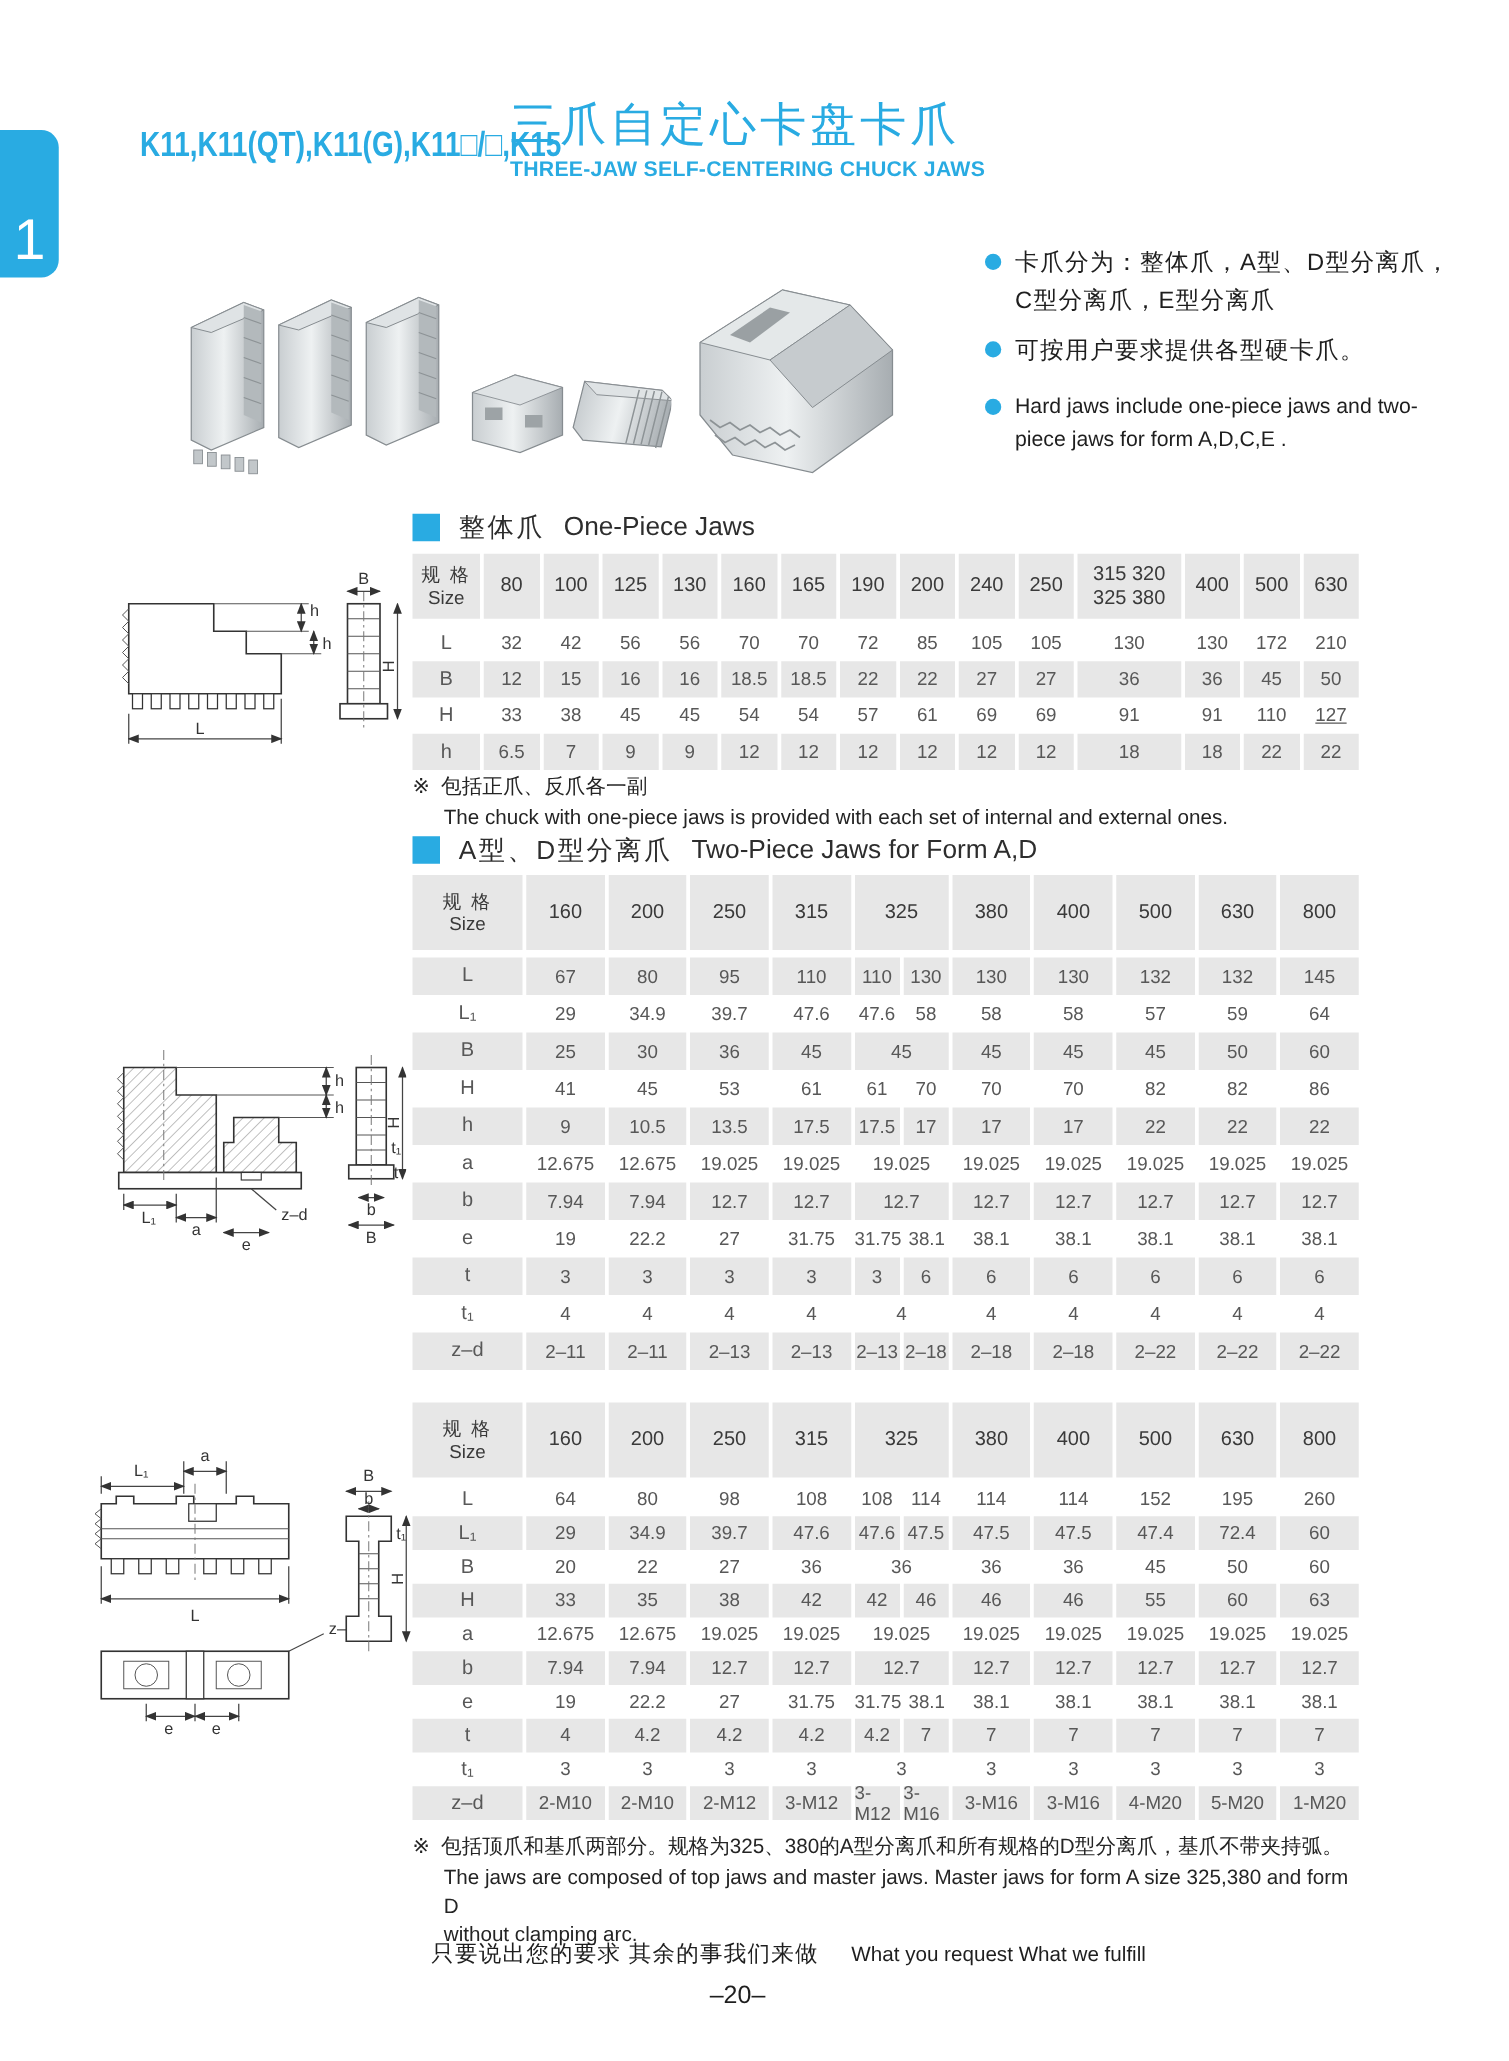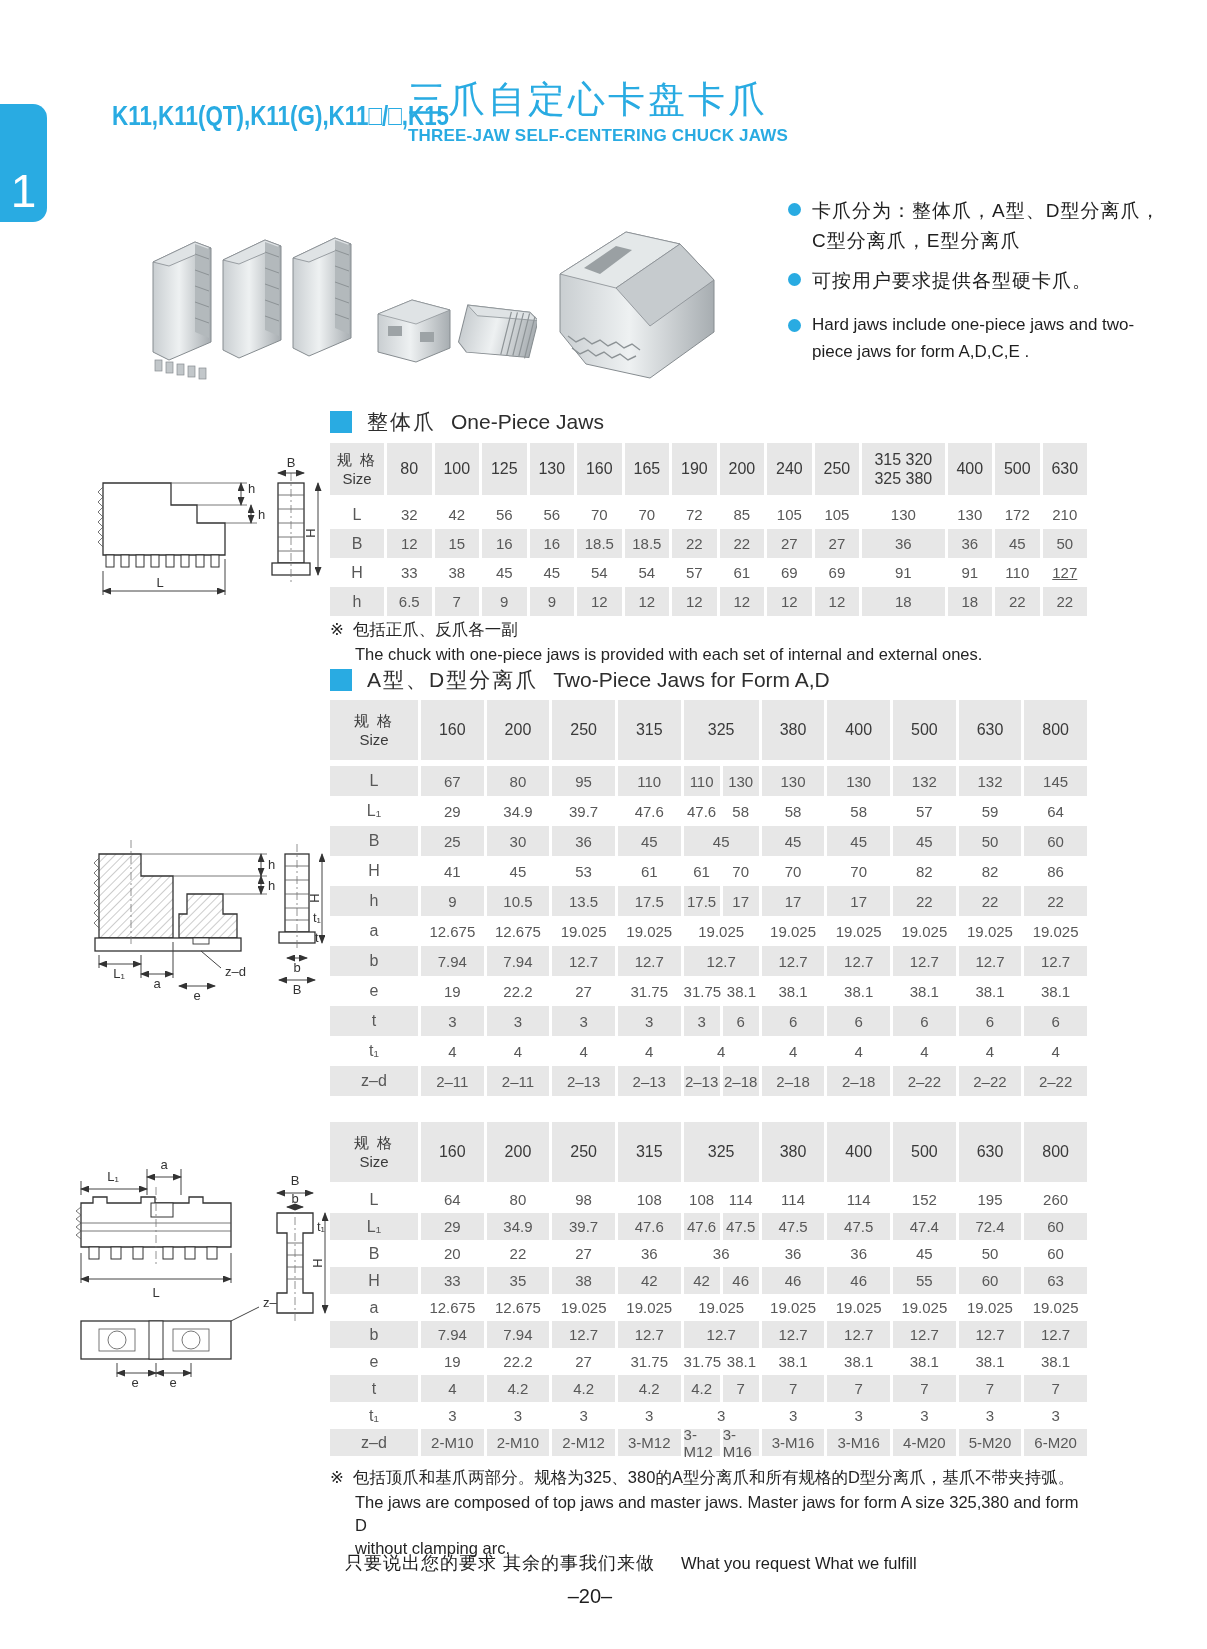--- a/index.html
+++ b/index.html
@@ -612,21 +612,21 @@
         <div class="tcell vcell" style="flex-grow: 1;">2-M12</div>
         <div class="tcell vcell" style="flex-grow: 1;">3-M12</div>
         <div class="tcell vcell split" style="flex-grow: 1.2;">
           <div class="half">3-M12</div>
           <div class="half">3-M16</div>
         </div>
         <div class="tcell vcell" style="flex-grow: 1;">3-M16</div>
         <div class="tcell vcell" style="flex-grow: 1;">3-M16</div>
         <div class="tcell vcell" style="flex-grow: 1;">4-M20</div>
         <div class="tcell vcell" style="flex-grow: 1;">5-M20</div>
-        <div class="tcell vcell" style="flex-grow: 1;">6-M20</div>
+        <div class="tcell vcell" style="flex-grow: 1;">1-M20</div>
       </div>
     </div>
 
   <svg id="diag1" class="dg" width="248" height="188" viewBox="0 0 248 188">
     <defs>
         <marker id="ar1" markerWidth="9" markerHeight="7" refX="8" refY="3.5" orient="auto-start-reverse">
           <path d="M0,0 L9,3.5 L0,7 Z" fill="#333"></path>
         </marker>
       </defs>
     <g>

